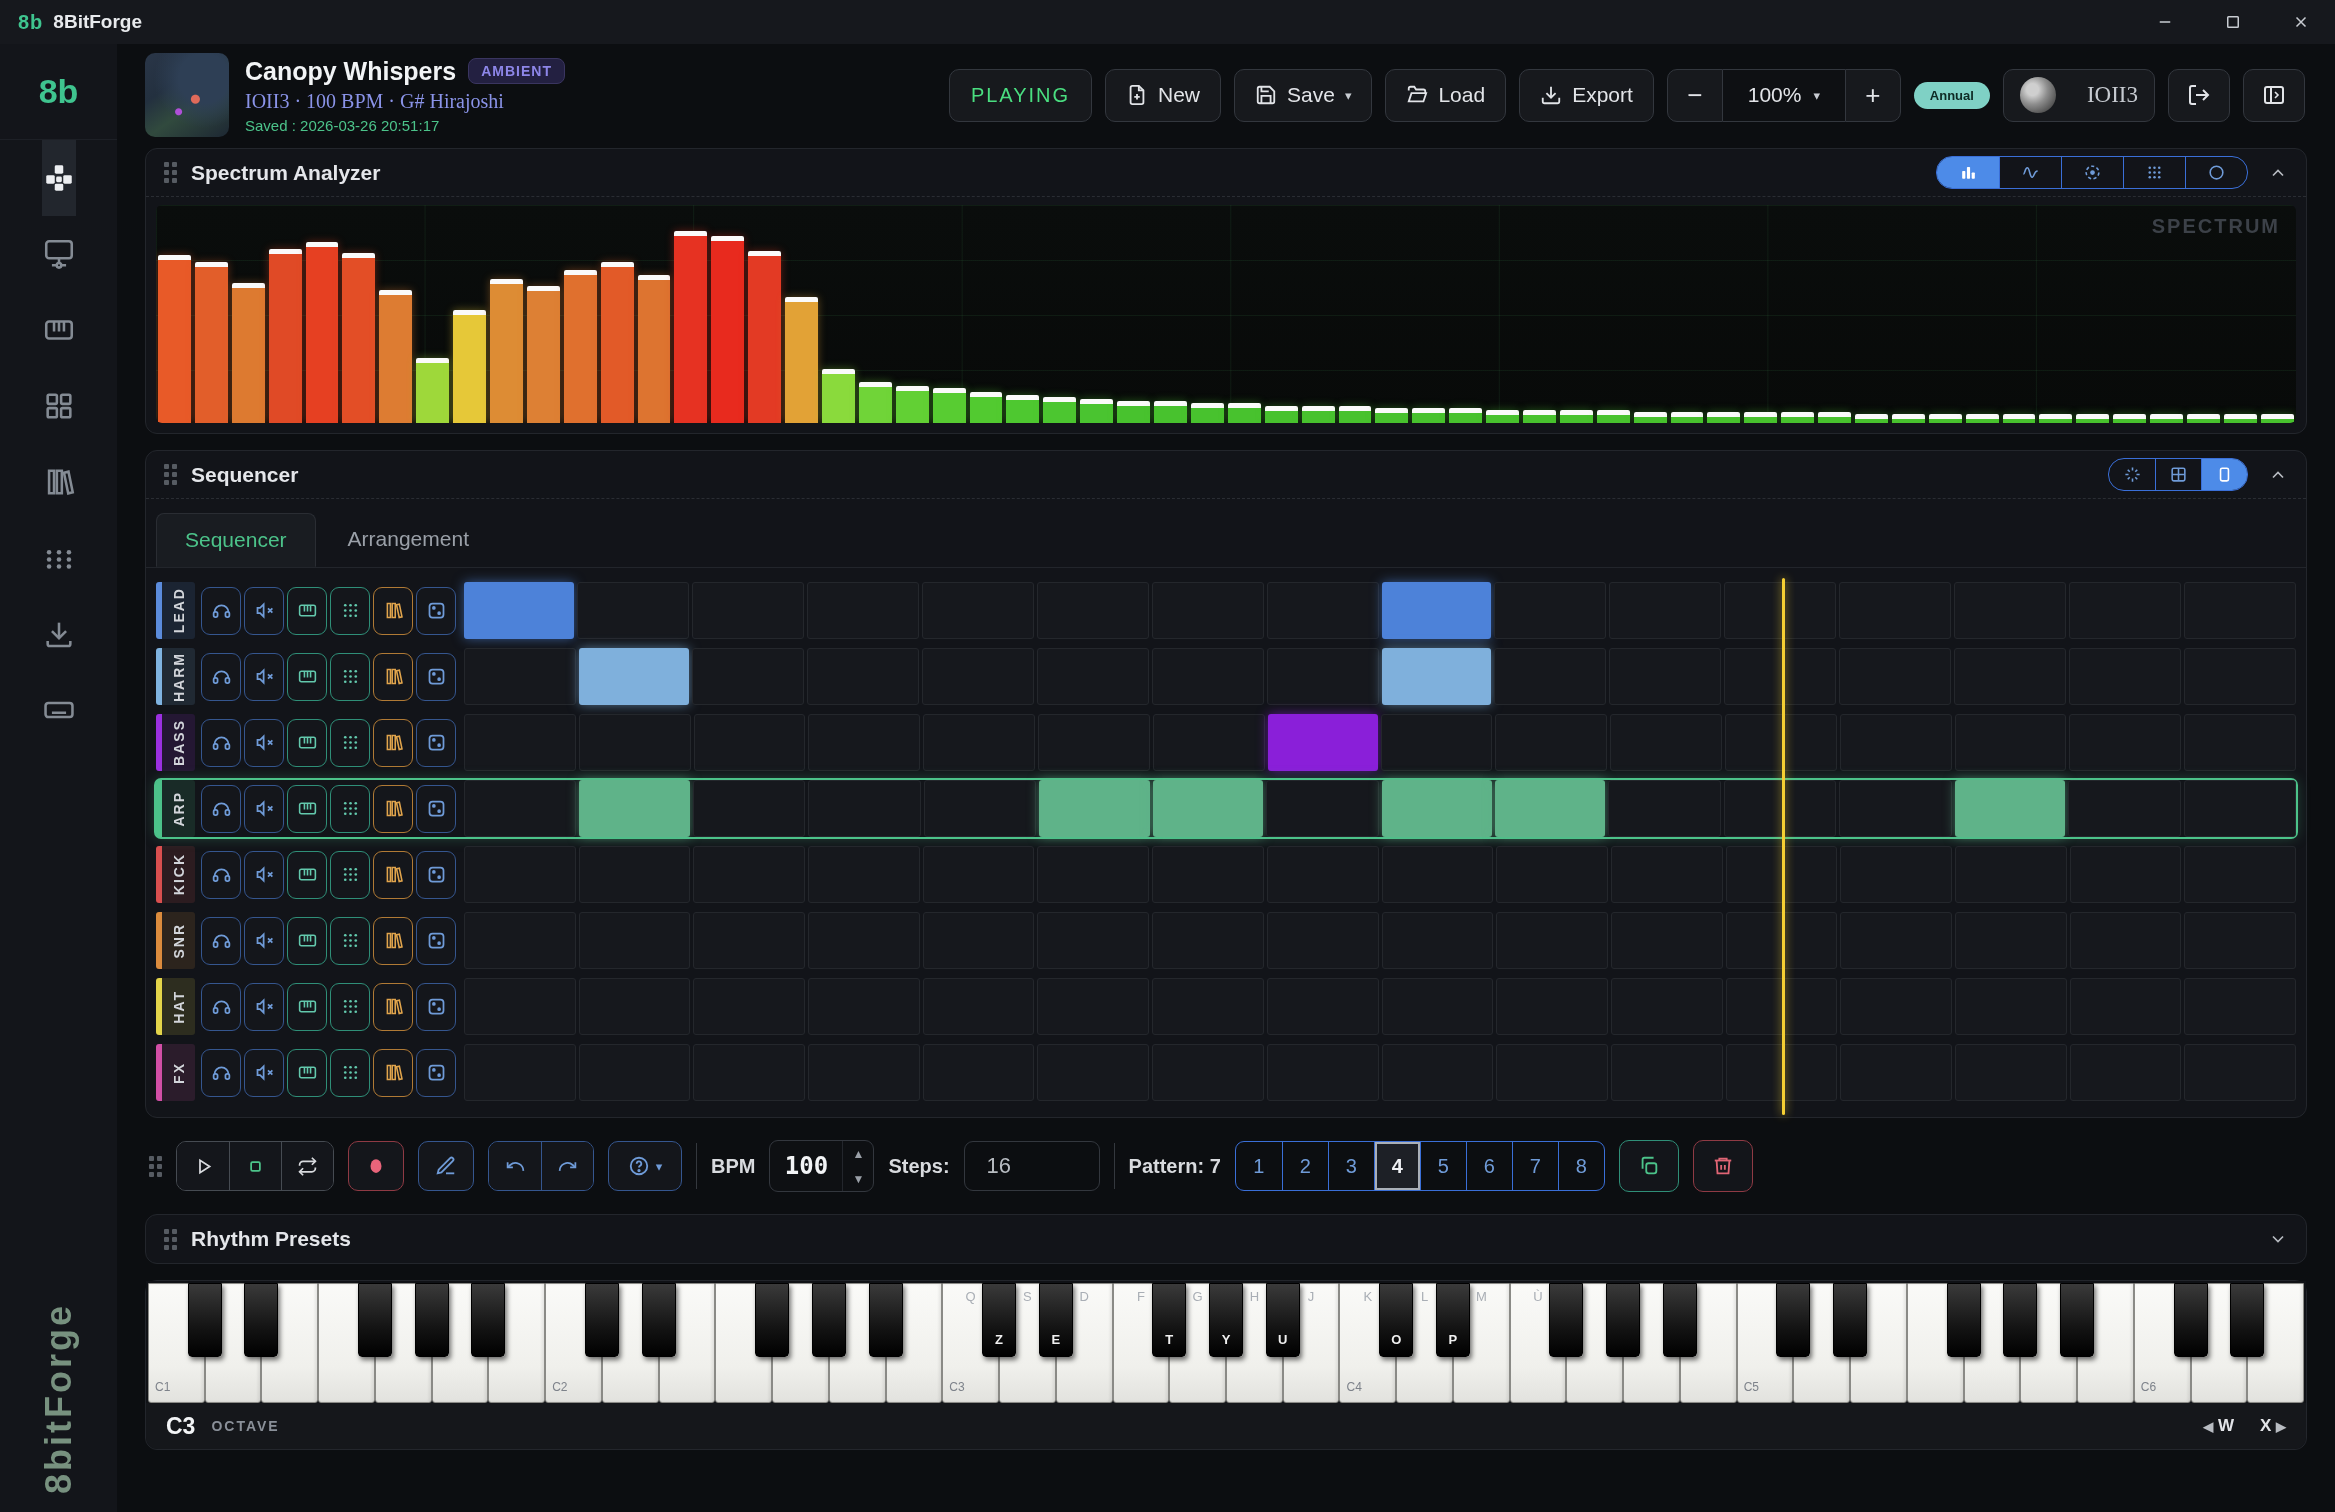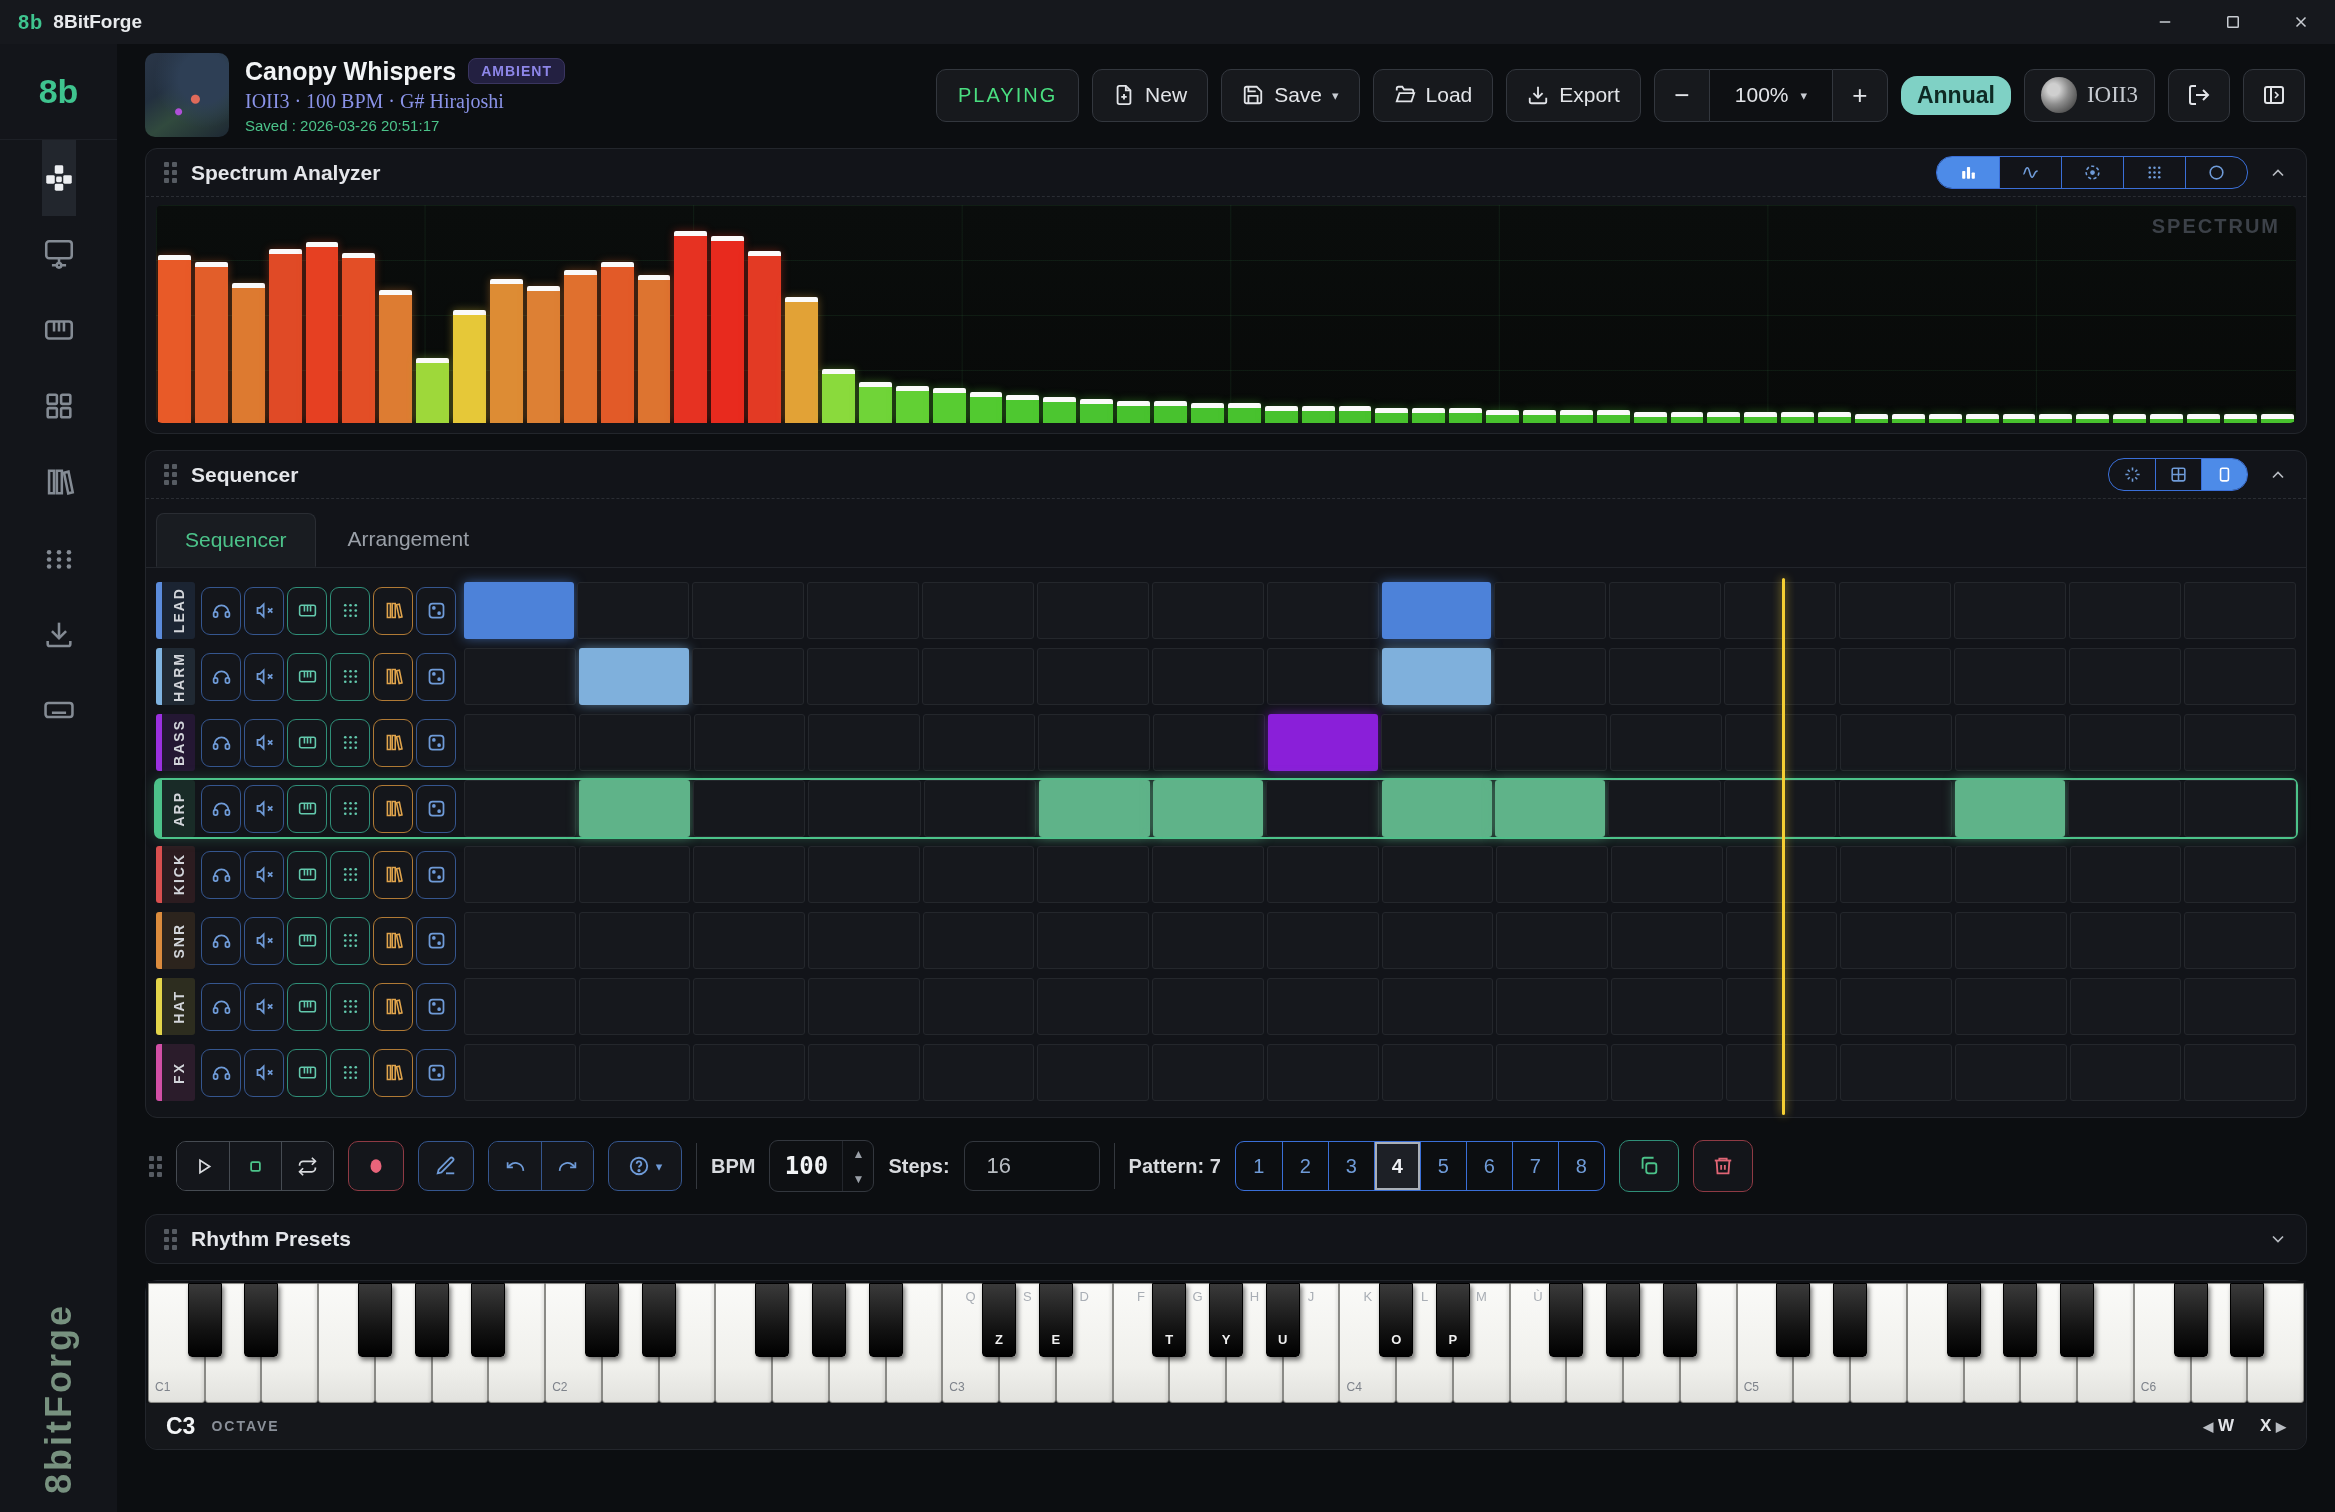--- a/index.html
+++ b/index.html
@@ -44,24 +44,24 @@
   .top-actions { margin-left:auto; display:flex; align-items:center; gap:13px; }
   .tbtn { height:53px; background:#17191d; border:1px solid #33373e; border-radius:10px; color:#e2e4e8; font-size:21px; display:flex; align-items:center; gap:10px; padding:0 20px; }
   .tbtn svg { width:22px; height:22px; }
   .playing-btn { width:143px; justify-content:center; color:#4ade80; letter-spacing:2px; font-size:20px; }
   .caret { font-size:13px; color:#c8ccd2; }
   .zoom-group { display:flex; align-items:center; }
   .zbtn { width:56px; height:53px; background:#17191d; border:1px solid #33373e; color:#e2e4e8; font-size:26px; display:flex; align-items:center; justify-content:center; }
   .zbtn.minus { border-radius:10px 0 0 10px; }
   .zbtn.plus { border-radius:0 10px 10px 0; }
   .zoom-val { height:53px; min-width:122px; background:#0e1013; border-top:1px solid #33373e; border-bottom:1px solid #33373e; display:flex; align-items:center; justify-content:center; gap:12px; color:#e2e4e8; font-size:21px; }
-  .plan-badge { background:#7fd1c5; color:#0e2a24; font-weight:bold; font-size:23px; padding:6px 16px; border-radius:16px; }
+  .plan-badge { background:#7fd1c5; color:#0e2a24; font-weight:bold; font-size:13px; padding:6px 16px; border-radius:16px; }
   .user-chip { height:53px; background:#17191d; border:1px solid #33373e; border-radius:10px; display:flex; align-items:center; gap:10px; padding:0 16px; }
   .avatar { width:36px; height:36px; border-radius:50%; background:radial-gradient(circle at 35% 35%, #cfcfcf 0 18%, #8d8d8d 45%, #4c4c4c 80%, #2c2c2c); }
-  .user-chip span { font-family:"Liberation Serif", serif; font-size:23px; color:#c6cad0; }
+  .user-chip span { font-family:"Liberation Serif", serif; font-size:23px; color:#c6cad0;margin-left:21px; }
   .icon-btn { width:62px; height:53px; background:#17191d; border:1px solid #33373e; border-radius:10px; display:flex; align-items:center; justify-content:center; }
   .icon-btn svg { width:24px; height:24px; }
 
   
   .content { flex:1; display:flex; flex-direction:column; padding:2px 28px 0 28px; gap:16px; min-height:0; }
   .panel { background:#121419; border:1px solid #23262c; border-radius:12px; }
   .phead { height:48px; display:flex; align-items:center; padding:0 18px; gap:14px; }
   .phead.dashed { border-bottom:1px dashed #2a2d33; }
   .ptitle2 { color:#e4e6ea; font-weight:bold; font-size:21px; }
   .drag { display:grid; grid-template-columns:repeat(2,5px); grid-auto-rows:5px; gap:3px; }

